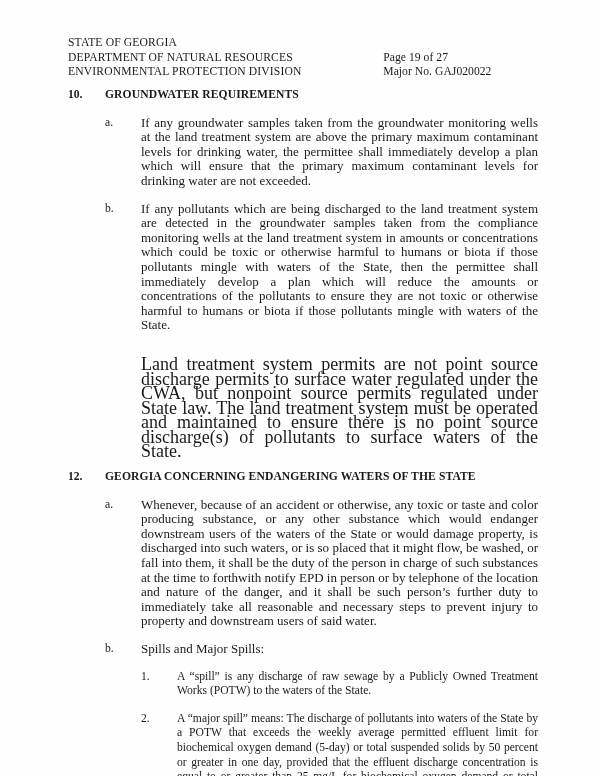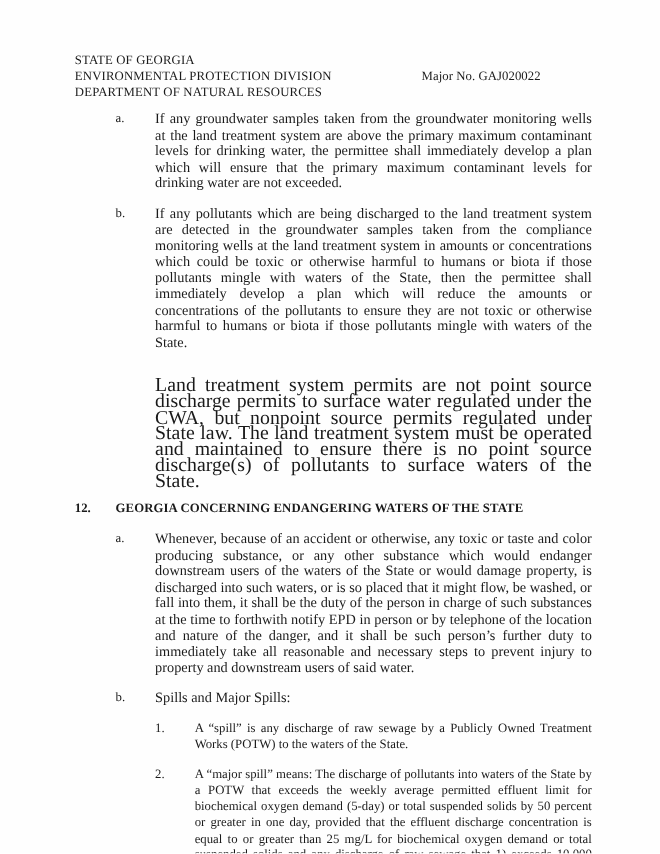--- a/index.html
+++ b/index.html
@@ -20,21 +20,21 @@
     width: 600px;
     height: 776px;
     background: #fefefe;
     overflow: hidden;
   }
 
   
   .doc-header {
     position: absolute;
     left: 68px;
-    top: 48px;
+    top: 36px;
     width: 470px;
     display: flex;
     justify-content: flex-end;
   }
   .header-left {
     width: 290px;
   }
   .header-right {
     width: 180px;
     margin-left: 66px;
@@ -135,30 +135,35 @@
   .text, .para-indent { text-align-last: left; }
 </style>
 </head>
 <body>
 
 <div class="page">
 
   <div class="doc-header">
     <div class="header-left">
       <div class="header-line">STATE OF GEORGIA</div>
+      <div class="header-line">DEPARTMENT OF NATURAL RESOURCES</div>
       <div class="header-line">ENVIRONMENTAL PROTECTION DIVISION</div>
-      <div class="header-line">DEPARTMENT OF NATURAL RESOURCES</div>
     </div>
     <div class="header-right">
+      <div class="header-line">Page 19 of 27</div>
       <div class="header-line">Major No. GAJ020022</div>
     </div>
   </div>
 
   <div class="body-wrap">
 
+    <div class="section">
+      <div class="section-num">10.</div>
+      <div class="section-title">GROUNDWATER REQUIREMENTS</div>
+    </div>
 
     <div class="item-a">
       <div class="marker">a.</div>
       <div class="text">If any groundwater samples taken from the groundwater monitoring wells at the land treatment system are above the primary maximum contaminant levels for drinking water, the permittee shall immediately develop a plan which will ensure that the primary maximum contaminant levels for drinking water are not exceeded.</div>
     </div>
 
     <div class="item-a">
       <div class="marker">b.</div>
       <div class="text">If any pollutants which are being discharged to the land treatment system are detected in the groundwater samples taken from the compliance monitoring wells at the land treatment system in amounts or concentrations which could be toxic or otherwise harmful to humans or biota if those pollutants mingle with waters of the State, then the permittee shall immediately develop a plan which will reduce the amounts or concentrations of the pollutants to ensure they are not toxic or otherwise harmful to humans or biota if those pollutants mingle with waters of the State.</div>
     </div>

